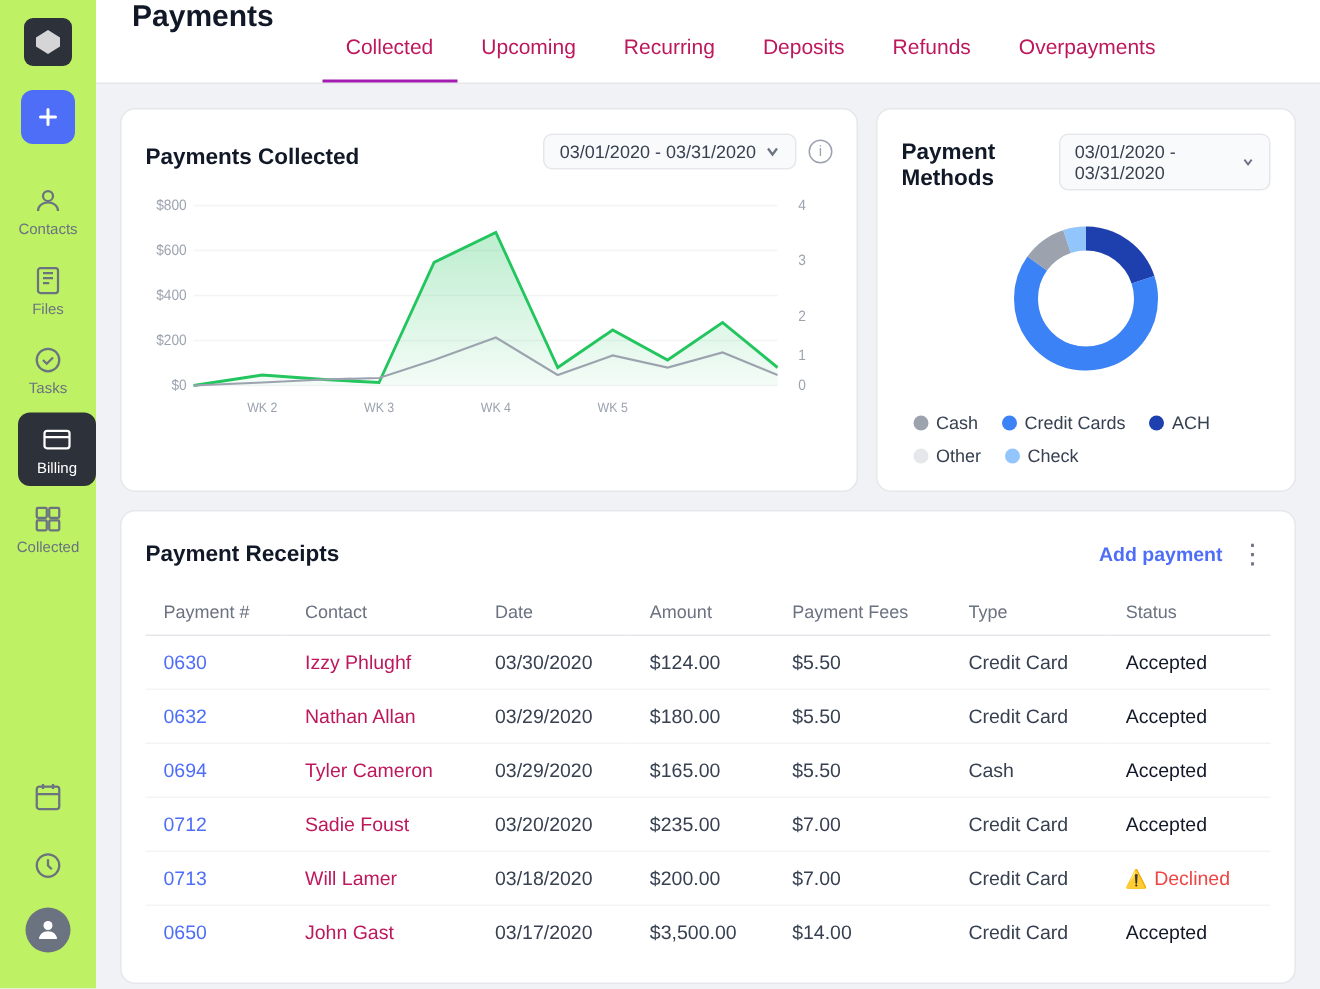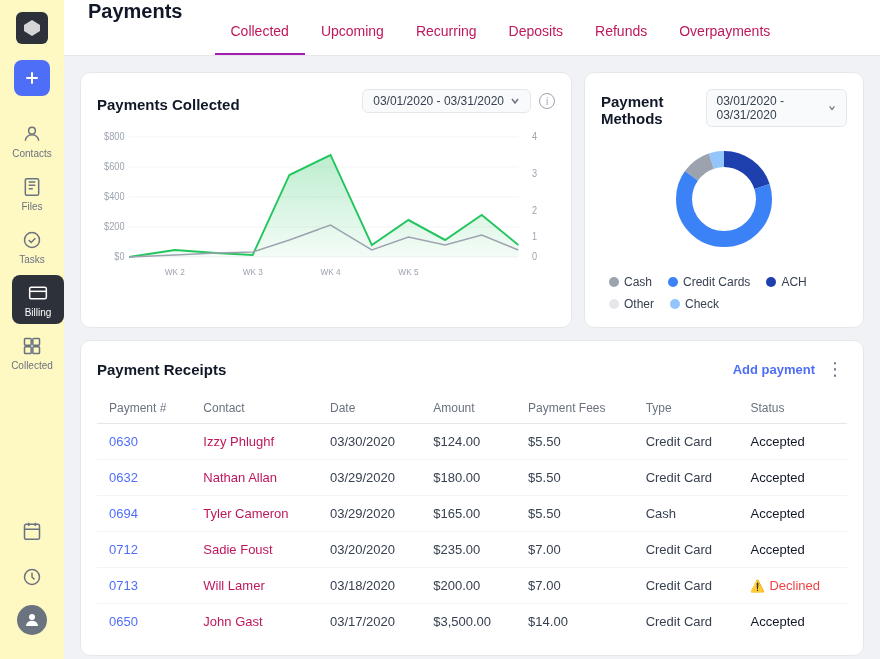--- a/index.html
+++ b/index.html
@@ -1,21 +1,21 @@
 <!DOCTYPE html>
 <html><head>
   <meta charset="utf-8">
   <style>
     * { box-sizing: border-box; margin: 0; padding: 0; }
     body { font-family: -apple-system, BlinkMacSystemFont, 'Segoe UI', sans-serif; background: #f0f2f5; display: flex; height: 659px; width: 880px; overflow: hidden; }
 
     
     .sidebar {
       width: 64px;
-      background: #fef9c3;
+      background: #bef264;
       display: flex;
       flex-direction: column;
       align-items: center;
       padding: 12px 0;
       flex-shrink: 0;
     }
     .sidebar-logo {
       width: 32px; height: 32px;
       background: #2d3139;
       border-radius: 6px;

